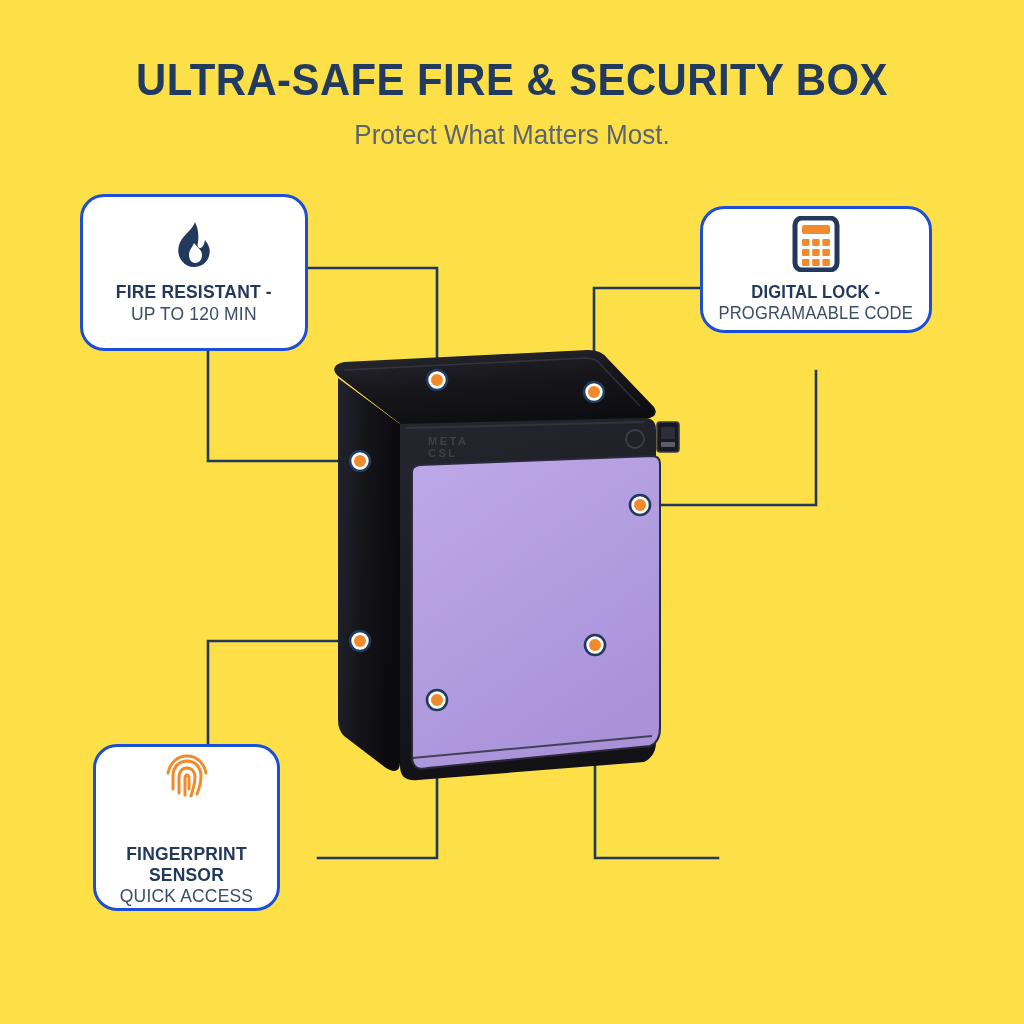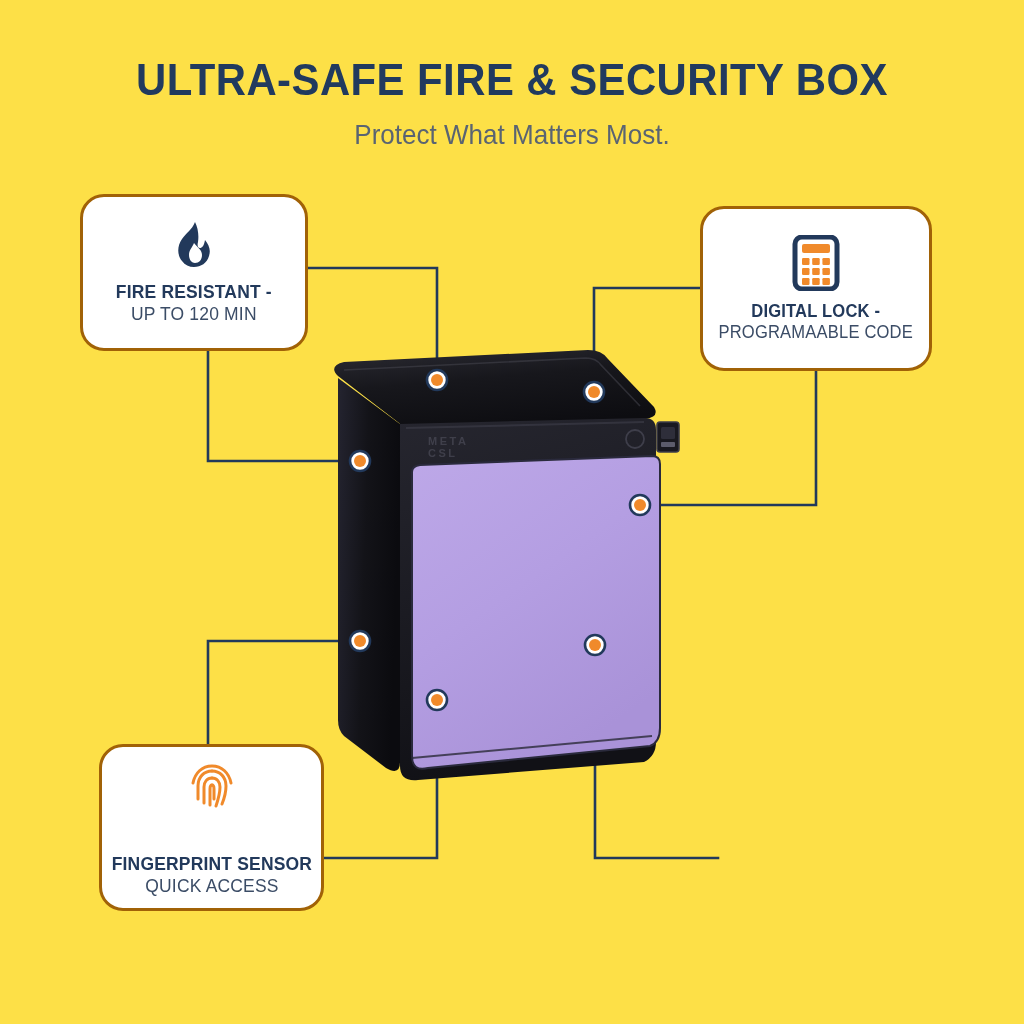--- a/index.html
+++ b/index.html
@@ -30,46 +30,46 @@
   #wires{position:absolute;left:0;top:0;width:1024px;height:1024px;}
 
   
   #product{position:absolute;left:300px;top:344px;width:420px;height:470px;}
   #product svg{display:block;}
 
   
   .card{
     position:absolute;
     background:#ffffff;
-    border:3px solid #a16207;
+    border:3px solid #1d4ed8;
     border-radius:24px;
     box-sizing:border-box;
     display:flex;flex-direction:column;align-items:center;justify-content:center;
     text-align:center;
   }
   .card .icon{display:block;}
   .card .lines{margin-top:6px;line-height:1.12;}
   .l1{
     display:block;font-weight:bold;color:#22395B;letter-spacing:.2px;
     transform:scaleX(.92);
   }
   .l2{
     display:block;color:#3B4C66;letter-spacing:.2px;
     transform:scaleX(.92);
   }
 
   #card-fire{left:80px;top:194px;width:228px;height:157px;}
   #card-fire .l1{font-size:19px;}
   #card-fire .l2{font-size:19px;}
 
-  #card-lock{left:700px;top:206px;width:232px;height:165px;}
+  #card-lock{left:700px;top:206px;width:232px;height:127px;}
   #card-lock .l1{font-size:18px;}
   #card-lock .l2{font-size:18px;}
 
-  #card-finger{left:99px;top:744px;width:225px;height:167px;gap:28px;}
+  #card-finger{left:93px;top:744px;width:187px;height:167px;gap:28px;}
   #card-finger .l1{font-size:19px;}
   #card-finger .l2{font-size:19px;}
 
   #card-storage{left:718px;top:746px;width:226px;height:157px;}
   #card-storage .l1{font-size:19px;}
   #card-storage .l2{font-size:19px;}
 
   .mark{position:absolute;}
 </style>
 </head>

